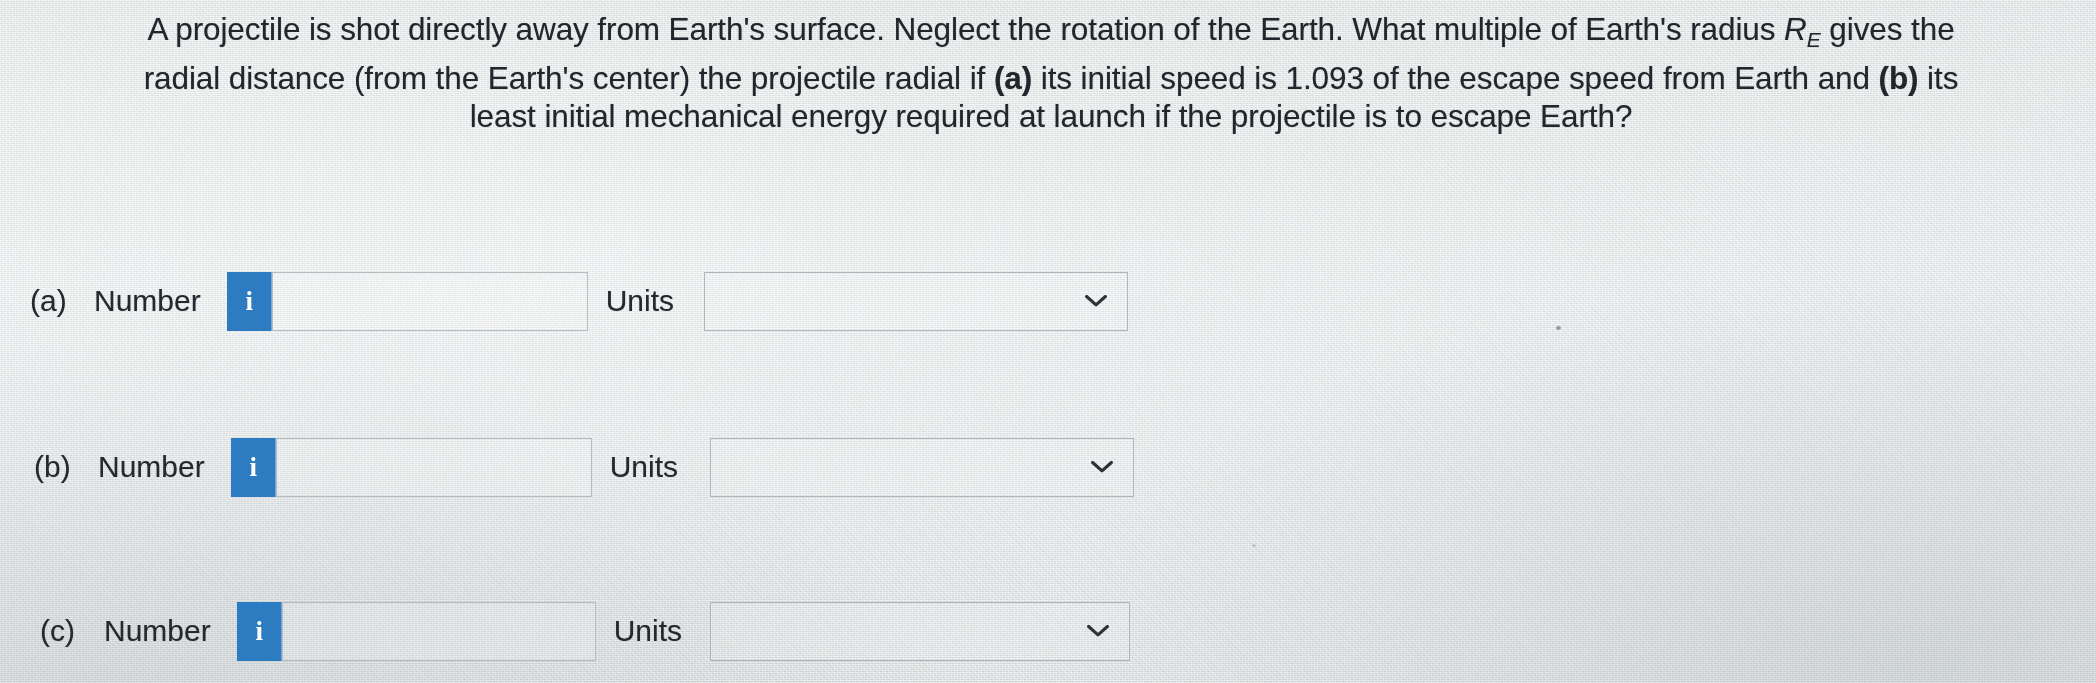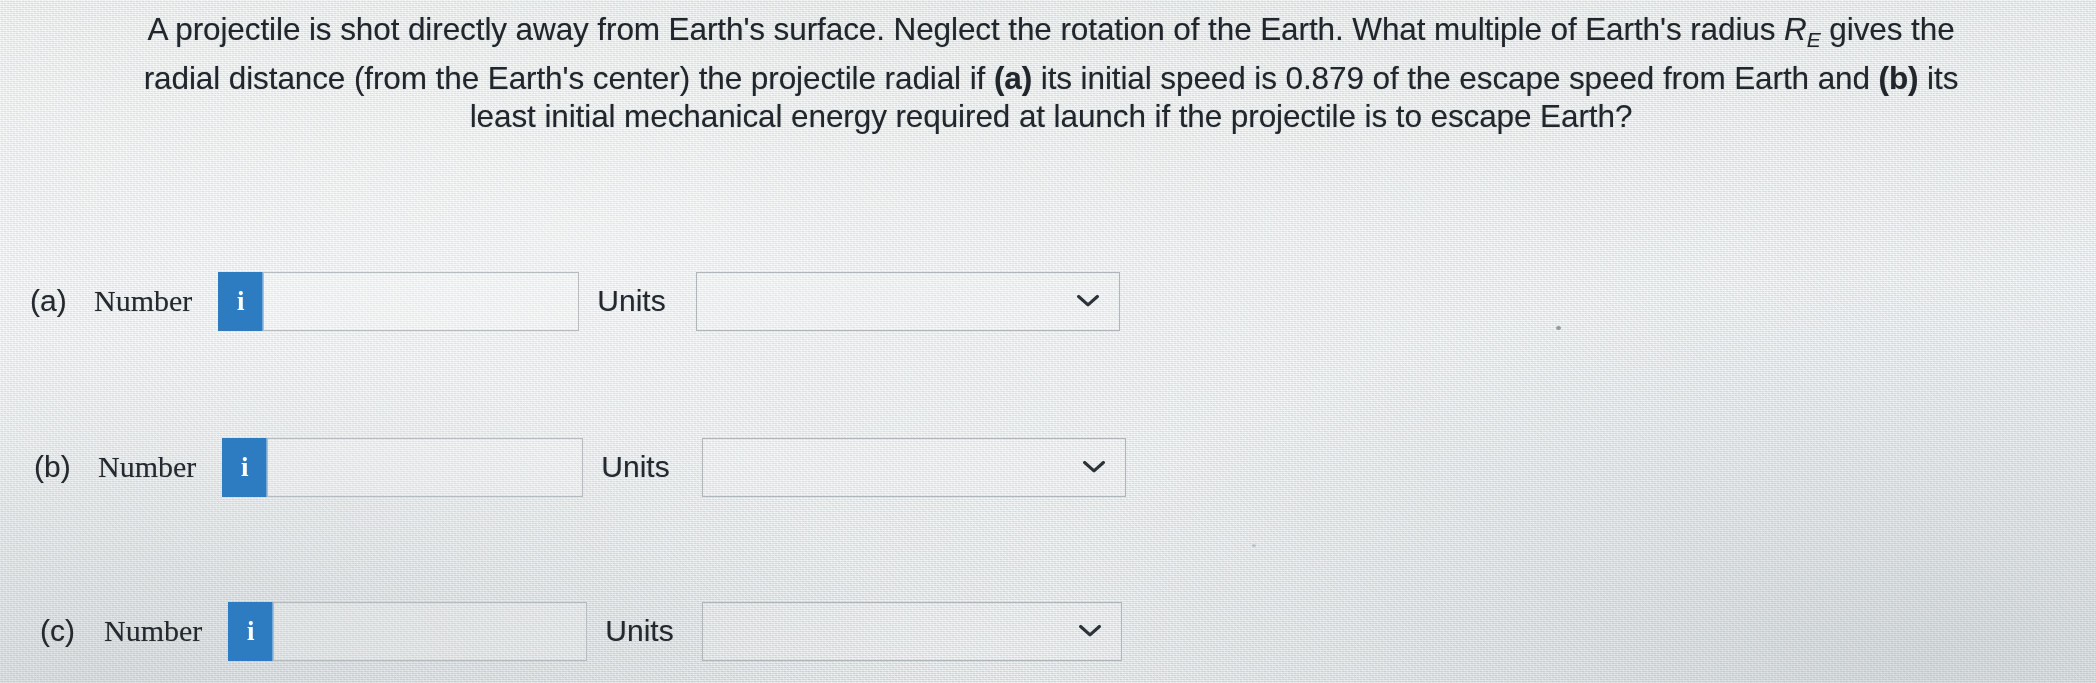--- a/index.html
+++ b/index.html
@@ -93,21 +93,20 @@
     color: #23292e;
     width: 64px;
     text-align: left;
     text-shadow: 0 0 1px rgba(40,48,56,0.30);
   }
   .number-label {
     font-size: 30px;
     color: #23292e;
     margin-right: 26px;
     text-shadow: 0 0 1px rgba(40,48,56,0.30);
-    font-family: Liberation Serif, serif;
   }
 
   .input-group {
     display: flex;
     align-items: stretch;
     height: 59px;
   }
   .info-btn {
     width: 45px;
     height: 59px;
@@ -198,21 +197,21 @@
 </head>
 <body>
 
 <div id="screen"></div>
 
 <div id="content">
 
   <div class="question">
     <span class="ln"><span>A projectile is shot directly away from Earth's surface. Neglect the rotation of the Earth. What multiple of Earth's radius </span><span class="ital">R</span><span class="sub">E</span><span> gives the</span></span>
 
-    <span class="ln"><span>radial distance (from the Earth's center) the projectile radial if </span><span class="bold">(a)</span><span> its initial speed is 0.879 of the escape speed from Earth and </span><span class="bold">(b)</span><span> its</span></span>
+    <span class="ln"><span>radial distance (from the Earth's center) the projectile radial if </span><span class="bold">(a)</span><span> its initial speed is 1.093 of the escape speed from Earth and </span><span class="bold">(b)</span><span> its</span></span>
 
 
     <span class="ln">least initial mechanical energy required at launch if the projectile is to escape Earth?</span>
   </div>
 
   <div class="row row-a">
     <span class="part-label">(a)</span>
     <span class="number-label">Number</span>
     <span class="input-group">
       <button class="info-btn">

